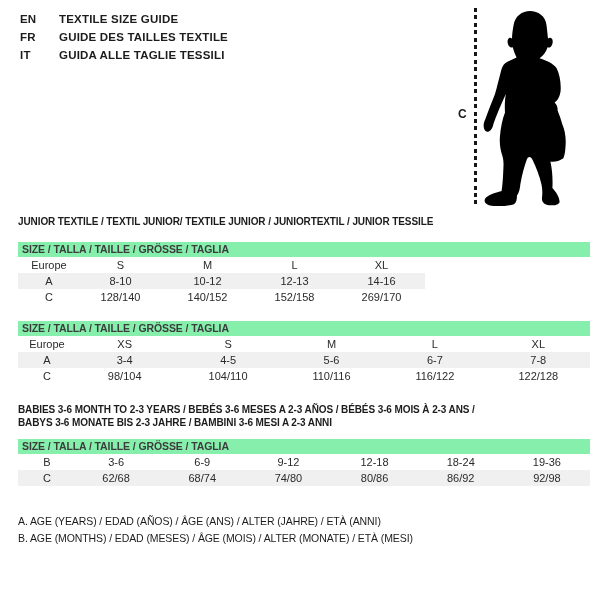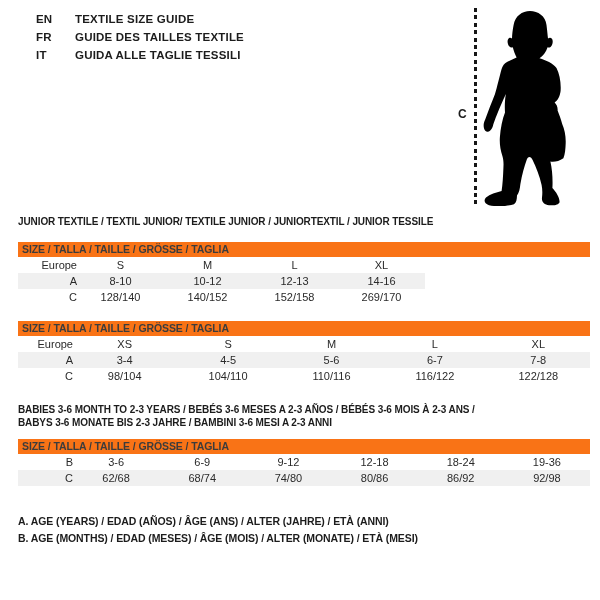--- a/index.html
+++ b/index.html
@@ -4,52 +4,52 @@
 <style>
   html,body{margin:0;padding:0;background:#ffffff;}
   .page{
     position:relative;width:600px;height:600px;background:#fff;
     font-family:"Liberation Sans","DejaVu Sans",sans-serif;color:#1c1c1c;
     overflow:hidden;
   }
   
   .langs{position:absolute;top:10px;left:20px;}
   .lang-row{display:flex;height:18px;line-height:18px;font-weight:bold;font-size:11.5px;letter-spacing:.2px;}
-  .lang-code{width:39px;margin-left:16px;}
+  .lang-code{width:39px;}
   
   .figure{position:absolute;top:0;right:0;width:150px;height:215px;}
   .dash-line{
     position:absolute;left:24px;top:8px;width:3px;height:199px;
     background:repeating-linear-gradient(to bottom,#161616 0 4px,transparent 4px 7.4px);
   }
   .measure-c{position:absolute;left:8px;top:107px;font-weight:bold;font-size:12px;line-height:14px;}
   .kid{position:absolute;left:30px;top:0;}
   
   .content{position:absolute;left:18px;top:0;width:572px;}
   .sec-title{font-weight:bold;font-size:10px;line-height:13px;letter-spacing:-.1px;white-space:nowrap;}
   .sec1{margin-top:215px;}
   .sec2{margin-top:16px;}
   .sec3{margin-top:19px;}
   .tbl{margin-top:14px;}
   .sec3 .tbl{margin-top:10px;}
   .table-head{
-    background:#f97316;color:#3c3c3c;font-weight:bold;font-size:10.5px;
+    background:#86efac;color:#3c3c3c;font-weight:bold;font-size:10.5px;
     height:15px;line-height:15px;padding-left:4px;letter-spacing:-.1px;
   }
   table{border-collapse:collapse;table-layout:fixed;}
   .t1{width:407px;}
   .t2,.t3{width:572px;}
   td{height:16px;padding:0;text-align:center;font-size:11px;line-height:16px;color:#2a2a2a;}
-  td:first-child{text-align:right;padding-left:3px;}
+  td:first-child{text-align:center;padding-left:3px;}
   .t1 td:first-child{width:56px;}
   .t2 td:first-child,.t3 td:first-child{width:52px;}
   tbody tr:nth-child(even){background:#f0f0f0;}
   
   .notes{margin-top:27px;}
-  .note{font-weight:bold;font-size:10.5px;line-height:17px;letter-spacing:-.1px;white-space:nowrap;}
+  .note{font-weight:normal;font-size:10.5px;line-height:17px;letter-spacing:-.1px;white-space:nowrap;}
 </style>
 </head>
 <body>
 
 <div class="page">
 
   <div class="langs">
     <div class="lang-row">
       <span class="lang-code">EN</span>
       <span class="lang-label">TEXTILE SIZE GUIDE</span>

